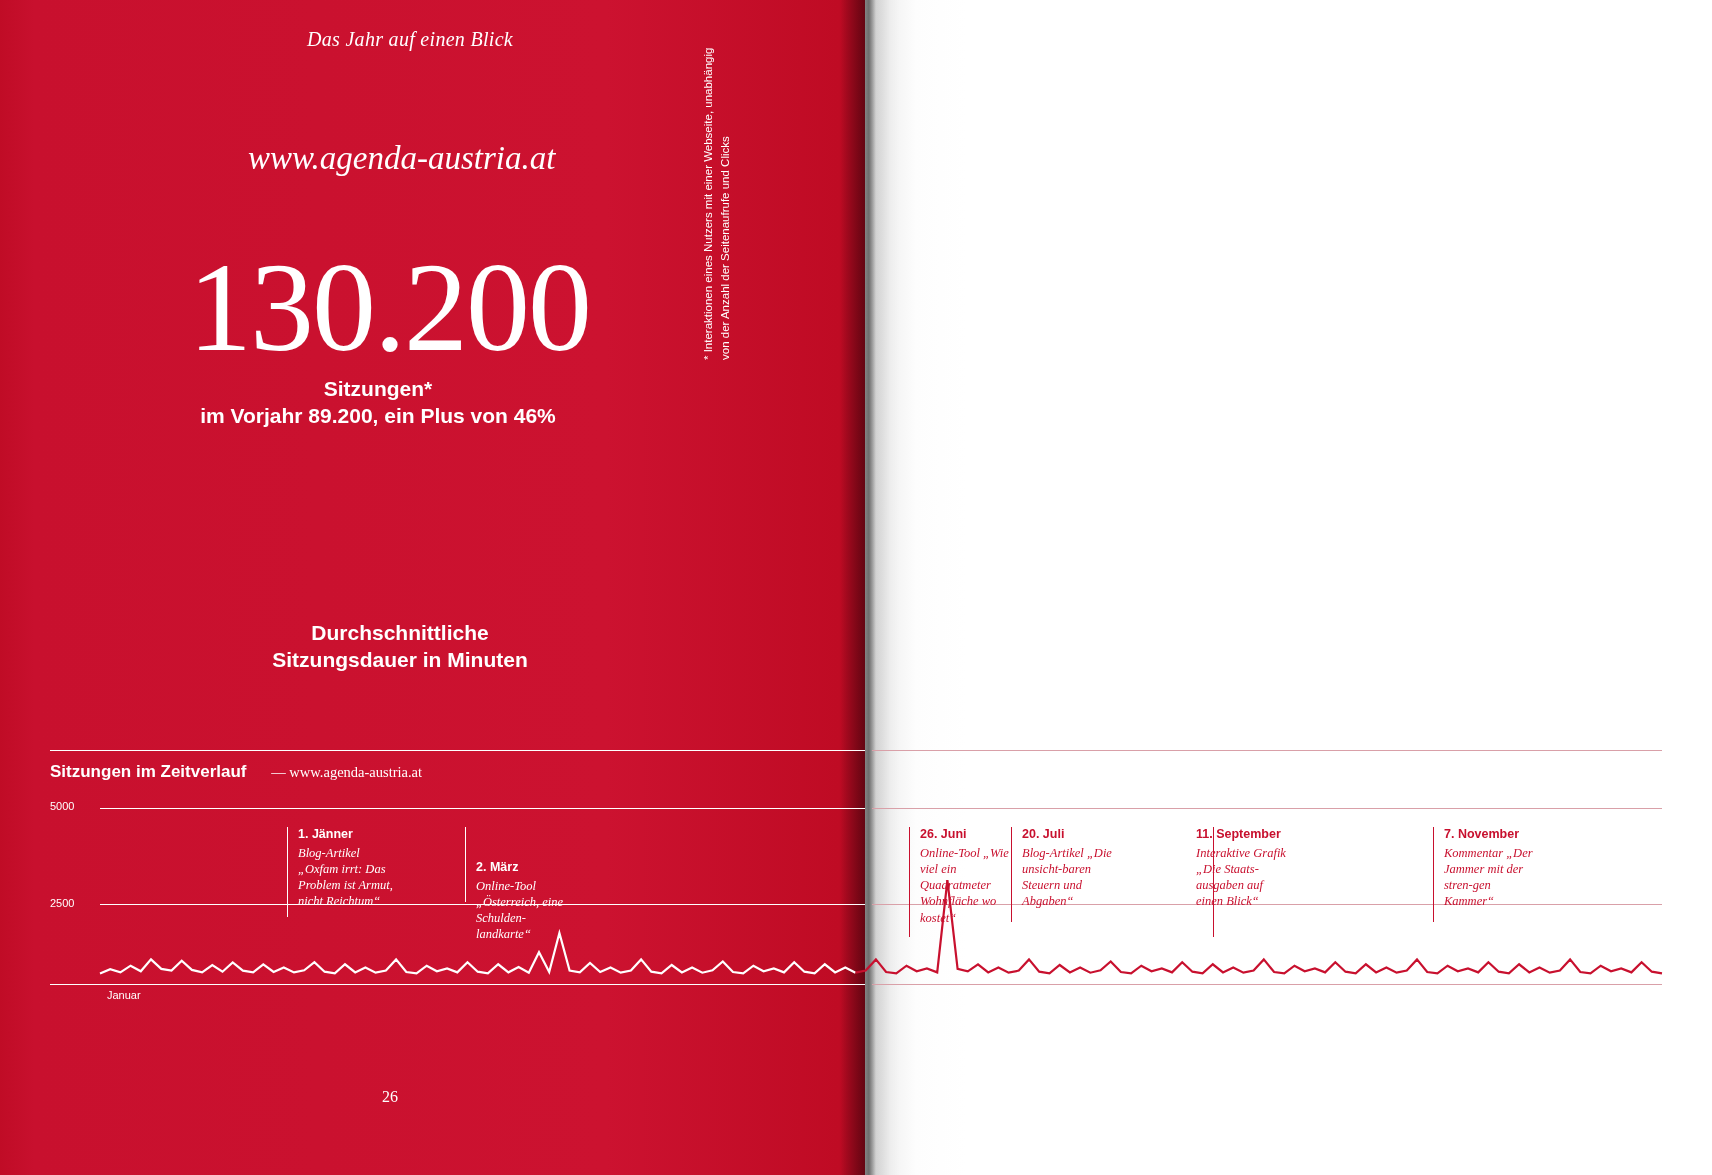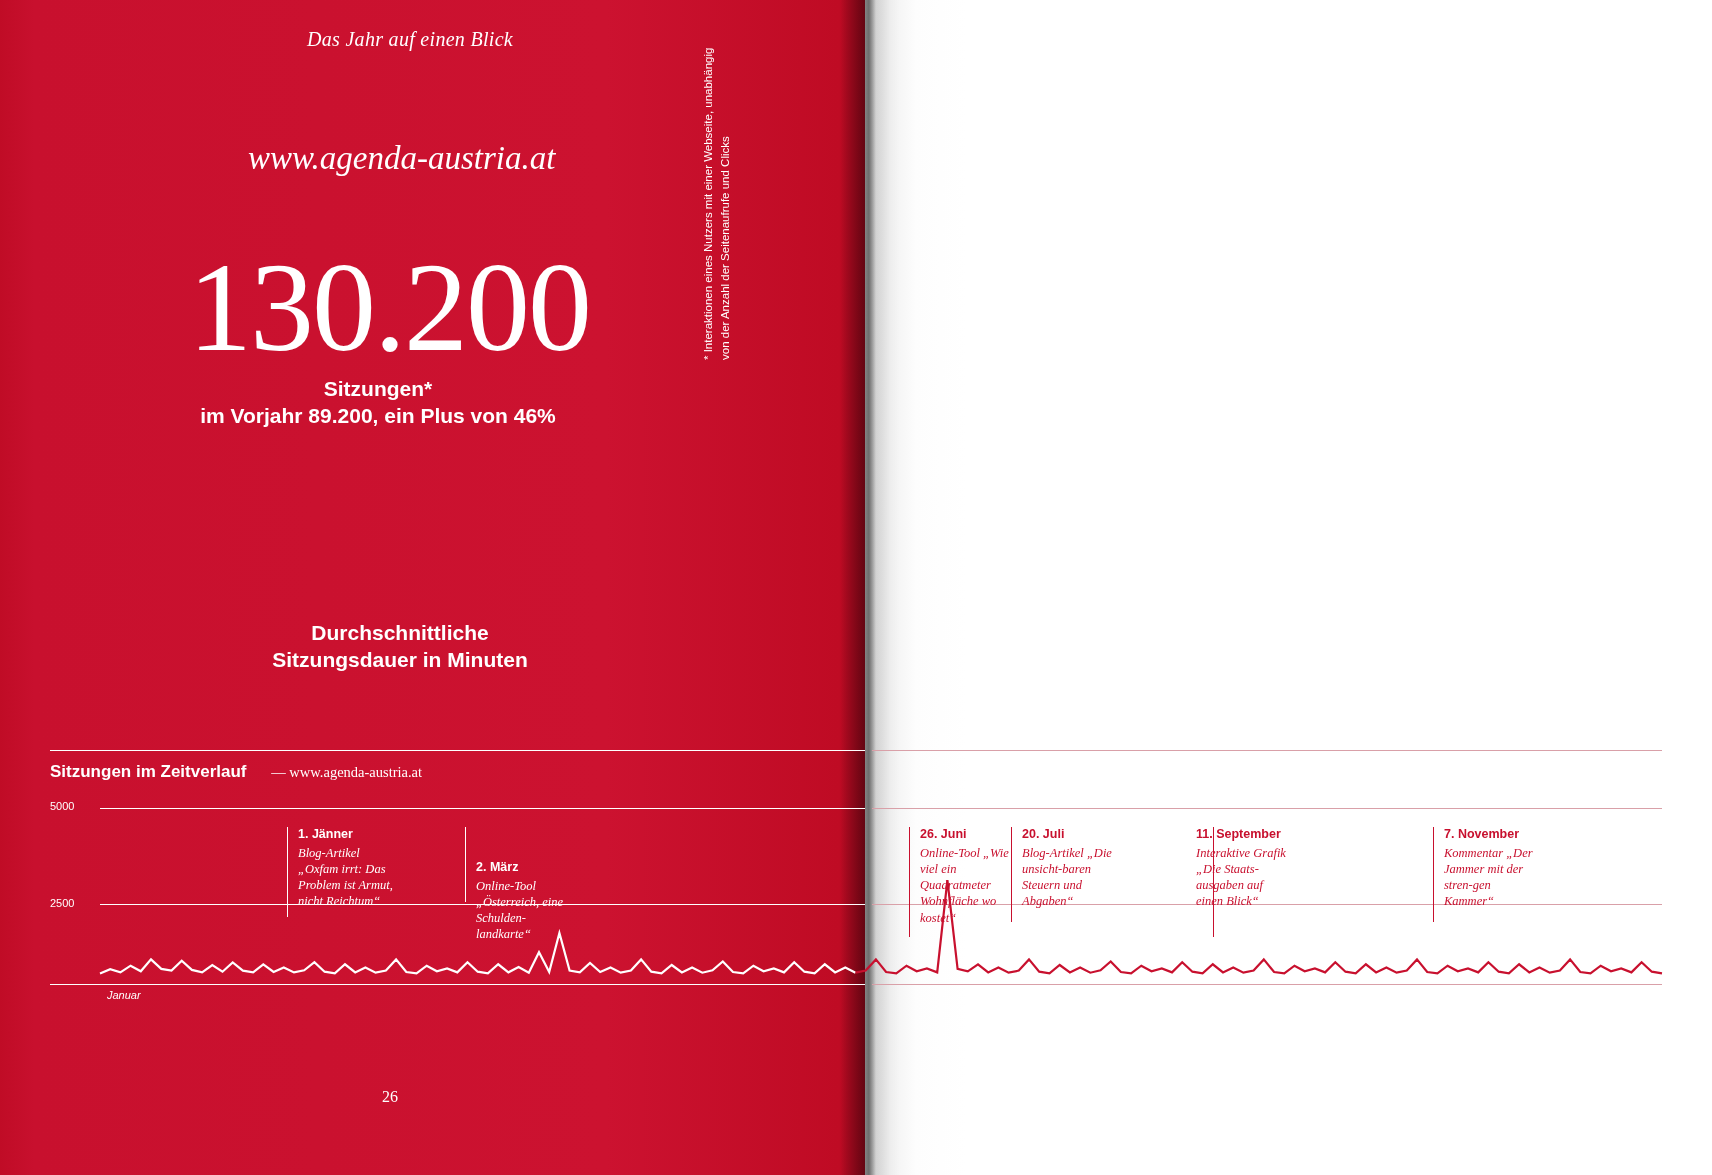--- a/index.html
+++ b/index.html
@@ -74,21 +74,21 @@
   .rule-left{background:#ffffff;}
   .rule-right{background:#d9a0a8;}
 
   .chart-title{
     position:absolute;left:50px;top:762px;color:#ffffff;font-weight:bold;font-size:17px;
   }
   .chart-title .sub{position:static;display:inline;color:#ffffff;font-weight:normal;font-size:14.5px;width:auto;text-align:left;font-family:"Liberation Serif", serif;}
 
   .ylab{position:absolute;font-size:11px;}
   .ylab-left{color:#ffffff;}
-  .xlab{position:absolute;left:107px;top:989px;color:#ffffff;font-size:11px;font-style:italic;}
+  .xlab{position:absolute;left:107px;top:989px;color:#ffffff;font-size:11px;}
 
   .anno{position:absolute;width:95px;}
   .anno .d{font-weight:bold;font-size:12.5px;line-height:1.25;}
   .anno .t{font-family:"Liberation Serif", serif;font-style:italic;font-size:12.5px;line-height:1.3;margin-top:2px;}
   .anno-left{color:#ffffff;}
   .anno-right .d{color:#c8102e;}
   .anno-right .t{color:#c8102e;}
   .tick{position:absolute;width:1px;}
   .tick-left{background:#ffffff;}
   .tick-right{background:#c8102e;}

